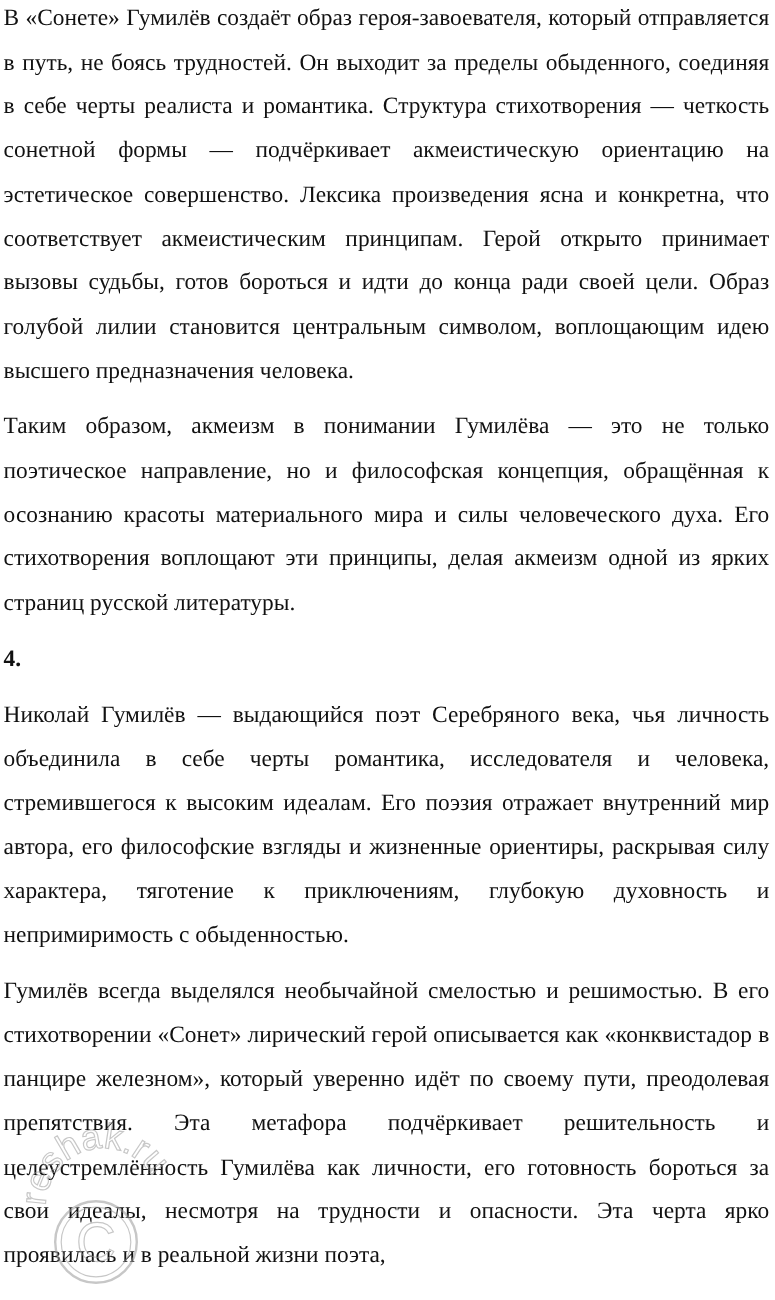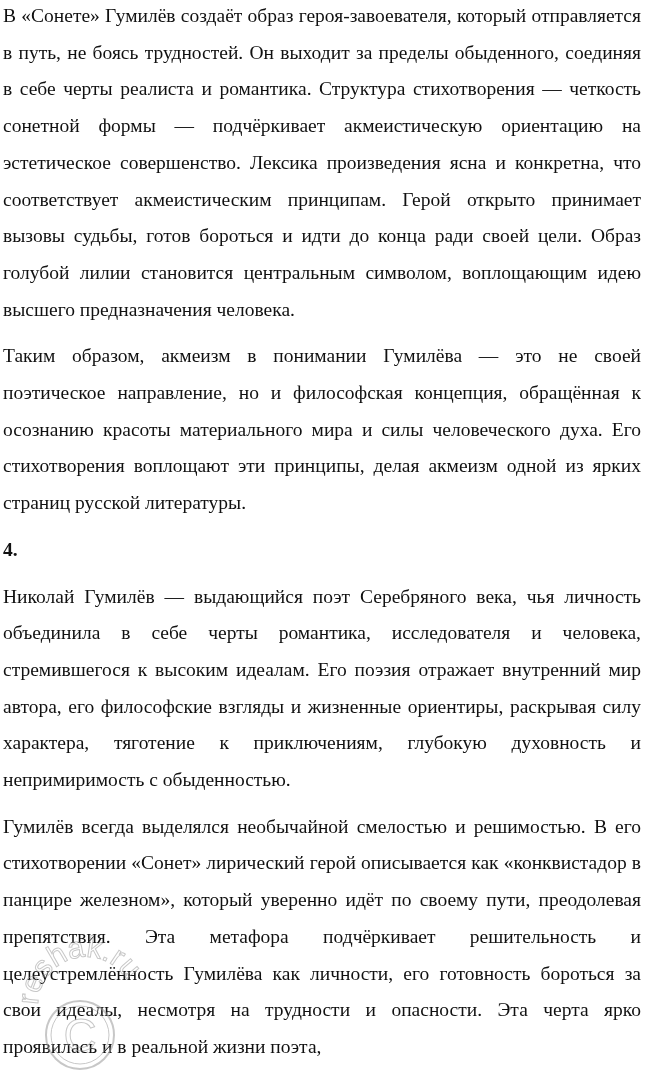--- a/index.html
+++ b/index.html
@@ -40,21 +40,21 @@
       height: 148px;
       pointer-events: none;
       opacity: 0.55;
     }
   </style>
 </head>
 <body>
 
 <div class="page">
   <p class="para">В «Сонете» Гумилёв создаёт образ героя-завоевателя, который отправляется в путь, не боясь трудностей. Он выходит за пределы обыденного, соединяя в себе черты реалиста и романтика. Структура стихотворения — четкость сонетной формы — подчёркивает акмеистическую ориентацию на эстетическое совершенство. Лексика произведения ясна и конкретна, что соответствует акмеистическим принципам. Герой открыто принимает вызовы судьбы, готов бороться и идти до конца ради своей цели. Образ голубой лилии становится центральным символом, воплощающим идею высшего предназначения человека.</p>
-  <p class="para">Таким образом, акмеизм в понимании Гумилёва — это не своей поэтическое направление, но и философская концепция, обращённая к осознанию красоты материального мира и силы человеческого духа. Его стихотворения воплощают эти принципы, делая акмеизм одной из ярких страниц русской литературы.</p>
+  <p class="para">Таким образом, акмеизм в понимании Гумилёва — это не только поэтическое направление, но и философская концепция, обращённая к осознанию красоты материального мира и силы человеческого духа. Его стихотворения воплощают эти принципы, делая акмеизм одной из ярких страниц русской литературы.</p>
   <p class="heading">4.</p>
   <p class="para">Николай Гумилёв — выдающийся поэт Серебряного века, чья личность объединила в себе черты романтика, исследователя и человека, стремившегося к высоким идеалам. Его поэзия отражает внутренний мир автора, его философские взгляды и жизненные ориентиры, раскрывая силу характера, тяготение к приключениям, глубокую духовность и непримиримость с обыденностью.</p>
   <p class="para">Гумилёв всегда выделялся необычайной смелостью и решимостью. В его стихотворении «Сонет» лирический герой описывается как «конквистадор в панцире железном», который уверенно идёт по своему пути, преодолевая препятствия. Эта метафора подчёркивает решительность и целеустремлённость Гумилёва как личности, его готовность бороться за свои идеалы, несмотря на трудности и опасности. Эта черта ярко проявилась и в реальной жизни поэта,</p>
 </div>
 
 <div class="watermark">
   <svg width="130" height="148" viewBox="0 0 130 148">
     <defs>
       <path id="arc" d="M 18 70 A 48 48 0 0 1 114 70" fill="none"></path>
     </defs>

